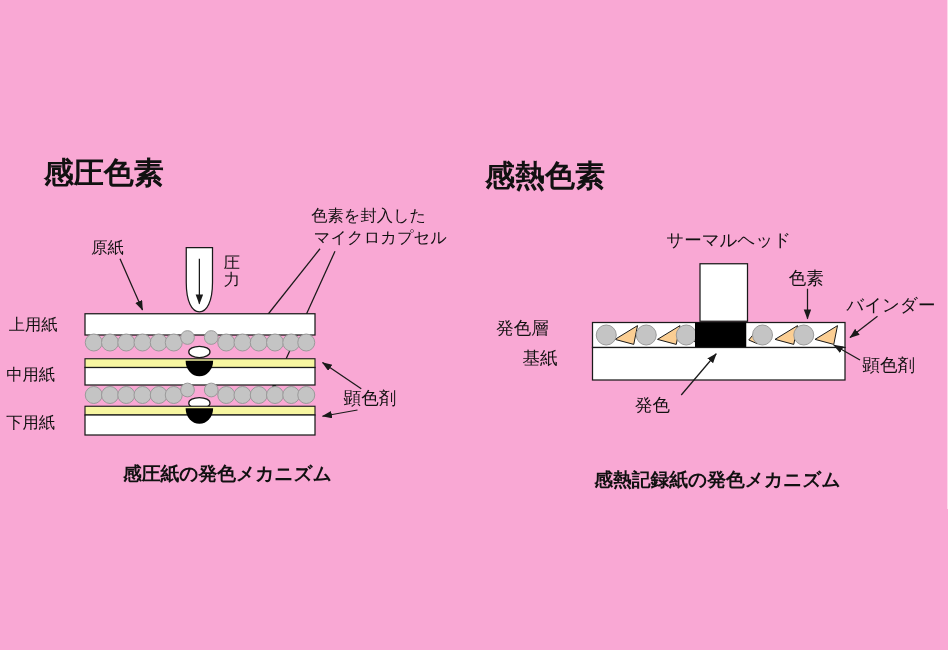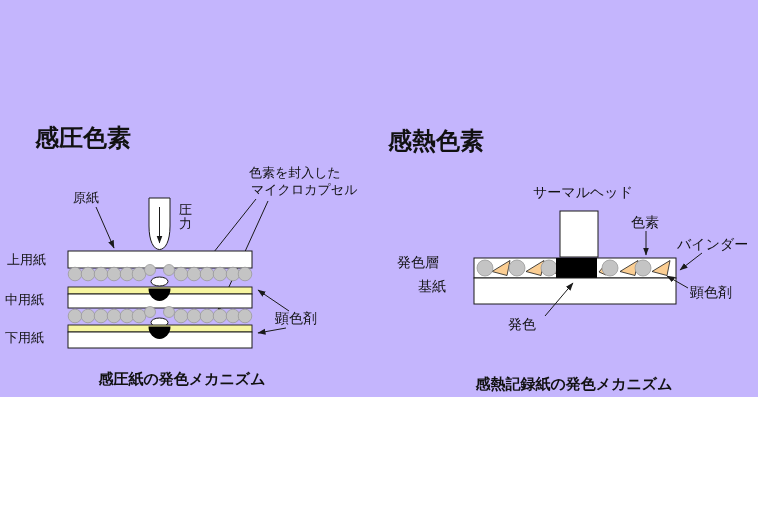--- a/index.html
+++ b/index.html
@@ -1,16 +1,16 @@
 <!DOCTYPE html>
 <html style="--dev-yellow: #f7f6a1; --ink: #000000;"><head>
 <meta charset="utf-8">
 <style>
   html,body{margin:0;padding:0;background:#fff;}
-  .canvas{position:relative;width:758px;height:397px;background:#c4b5fd;overflow:hidden;
+  .canvas{position:relative;width:758px;height:520px;background:#f9a8d4;overflow:hidden;
           font-family:"Liberation Sans","DejaVu Sans",sans-serif;}
   svg text{fill:#111;font-family:"Liberation Sans","DejaVu Sans",sans-serif;}
   .t-title{font-size:24px;font-weight:bold;}
   .t-label{font-size:13px;}
   .t-label2{font-size:14px;}
   .t-caption{font-size:15px;font-weight:600;}
   .ln{stroke:#1a1a1a;stroke-width:1;fill:none;}
   .paper{fill:#ffffff;stroke:#1a1a1a;stroke-width:1;}
   .yellow{fill:var(--dev-yellow,#f7f6a1);stroke:#1a1a1a;stroke-width:0.9;}
   .inkblob{fill:var(--ink,#000);stroke:none;}

